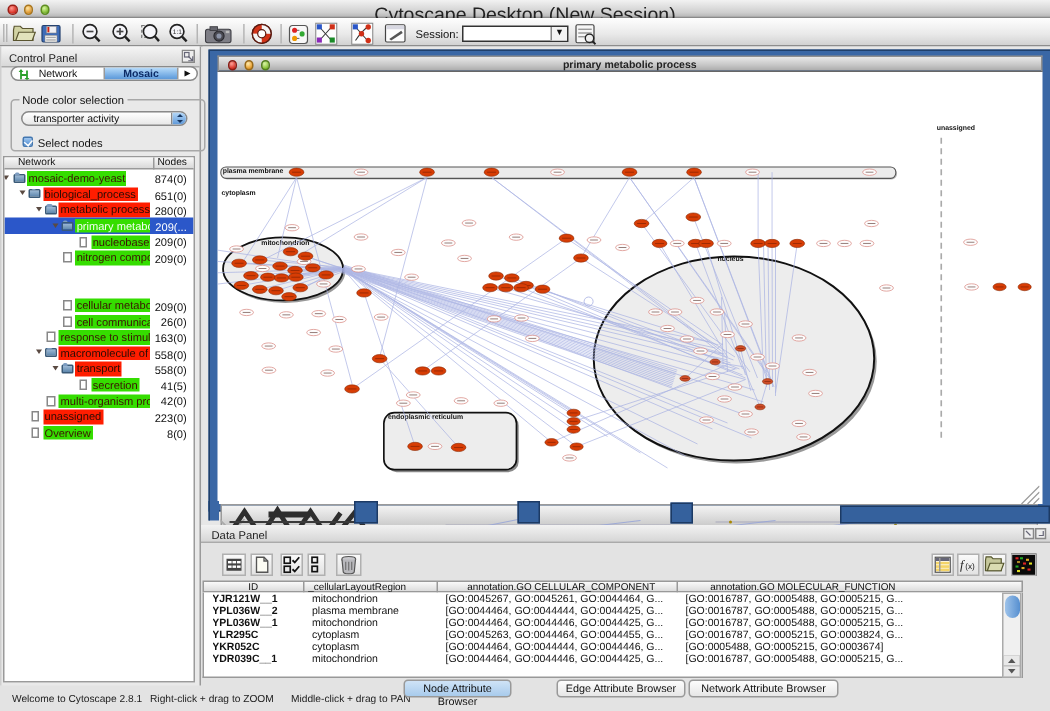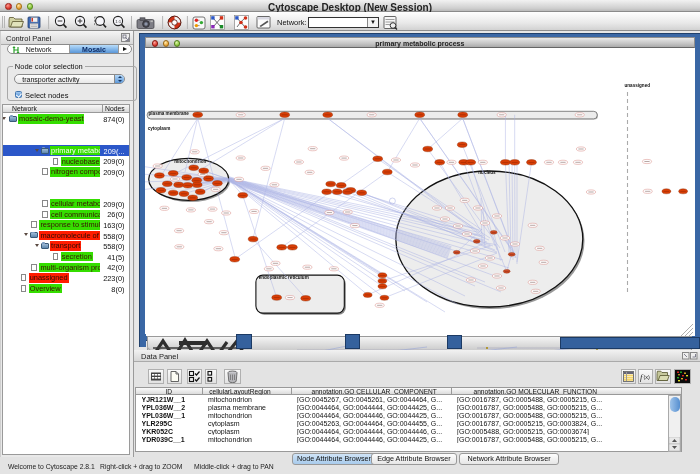--- a/index.html
+++ b/index.html
@@ -1,20 +1,20 @@
 <!DOCTYPE html>
 <html><head><meta charset="utf-8">
 <style>
 * { margin:0; padding:0; box-sizing:border-box; }
 html,body { width:700px; height:474px; overflow:hidden; }
 body { font-family:"Liberation Sans",sans-serif; position:relative; background:#e3e3e3; }
 #titlebar { position:absolute; left:0; top:0; width:700px; height:11.5px;
   background:linear-gradient(#f2f2f2,#cfcfcf 75%,#b9b9b9); border-bottom:1px solid #8a8a8a; }
 #titlebar .t { position:absolute; left:0; right:0; top:1.8px; text-align:center;
-  font-size:10px; font-weight:bold; color:#222; }
+  font-size:13px; font-weight:normal; color:#222; }
 .tl { position:absolute; top:3px; width:6.5px; height:6.5px; border-radius:50%; }
 #toolbar { position:absolute; left:0; top:11.5px; width:700px; height:19px;
   background:linear-gradient(#fefefe,#e9e9e9 60%,#d2d2d2); border-bottom:1px solid #8d8d8d; }
 .sep { position:absolute; top:4.5px; height:12px; width:1px; background:#b5b5b5; }
 #searchlbl { position:absolute; left:277px; top:6.5px; font-size:7.5px; color:#111; }
 #searchbox { position:absolute; left:308px; top:5px; width:71px; height:11px;
   background:#fff; border:1px solid #333; }
 #searchbox .btn { position:absolute; right:0px; top:0px; width:11px; height:9px;
   background:#f3f3f3; border-left:1px solid #888; font-size:6px; text-align:center; line-height:9px; color:#111;}
 #ctrl { position:absolute; left:0; top:31px; width:134px; height:426px;
@@ -213,21 +213,21 @@
 
     <g transform="translate(384,2.5)">
       <rect x="0" y="0" width="12" height="12" rx="1" fill="#f6f6f6" stroke="#444" stroke-width="0.8"></rect>
       <line x1="1.5" y1="3" x2="10.5" y2="3" stroke="#888" stroke-width="0.8"></line>
       <line x1="1.5" y1="5.5" x2="10.5" y2="5.5" stroke="#888" stroke-width="0.8"></line>
       <line x1="1.5" y1="8" x2="10.5" y2="8" stroke="#888" stroke-width="0.8"></line>
       <circle cx="9" cy="9" r="2.8" fill="#eee" stroke="#222" stroke-width="0.9"></circle>
       <line x1="11" y1="11" x2="13" y2="13" stroke="#222" stroke-width="1.2"></line>
     </g>
   </svg>
-  <span id="searchlbl">Network:</span>
+  <span id="searchlbl">Session:</span>
   <div id="searchbox">
       <div class="btn">▼</div>
     </div>
 </div>
 
 <div id="desktop">
   <div id="frame">
     <div id="ftitle">
       <span class="ftl" style="left:5.6px;background:radial-gradient(circle at 35% 30%,#ffa79e,#de4034 60%,#a91e14);border:0.5px solid #8a1d15;"></span>
       <span class="ftl" style="left:16.7px;background:radial-gradient(circle at 35% 30%,#ffedb0,#eba83e 60%,#c07c1d);border:0.5px solid #97691a;"></span>
@@ -688,20 +688,32 @@
         <span class="h2">Nodes</span>
       </div>
     <div style="position:absolute;left:0;top:8.3px;width:126px;height:341px;overflow:hidden">
       <div style="position:absolute;left:0;top:-111.3px;width:126px;height:460px">
 <div class="trow" style="top:111.3px">
             <span class="tri" style="left:-0.6px"></span>
             <span class="fold" style="left:5.5px"></span>
             <span class="hl-g" style="left:15.0px;max-width:82.0px">mosaic-demo-yeast</span>
             <span class="num">874(0)</span>
           </div>
+<div class="trow" style="top:121.9px">
+            <span class="tri" style="left:10.1px"></span>
+            <span class="fold" style="left:16.2px"></span>
+            <span class="hl-r" style="left:25.7px;max-width:71.3px">biological_process</span>
+            <span class="num">651(0)</span>
+          </div>
+<div class="trow" style="top:132.5px">
+            <span class="tri" style="left:20.8px"></span>
+            <span class="fold" style="left:26.9px"></span>
+            <span class="hl-r" style="left:36.4px;max-width:60.6px">metabolic process</span>
+            <span class="num">280(0)</span>
+          </div>
 <div class="trow sel" style="top:143.1px">
             <span class="tri" style="left:31.5px"></span>
             <span class="fold" style="left:37.6px"></span>
             <span class="hl-g" style="left:47.1px;max-width:49.9px">primary metabo</span>
             <span class="num">209(...</span>
           </div>
 <div class="trow" style="top:153.7px">
             <span class="file" style="left:49.8px"></span>
             <span class="hl-g" style="left:57.8px;max-width:39.2px">nucleobase-</span>
             <span class="num">209(0)</span>
@@ -903,16 +915,16 @@
   </div>
   <div id="dscroll">
       <div id="dthumb"></div>
     <svg width="11" height="14" style="position:absolute;left:0;bottom:0">
       <rect x="0" y="0" width="11" height="7" fill="#e8e8e8" stroke="#aaa" stroke-width="0.5"></rect>
       <rect x="0" y="7" width="11" height="7" fill="#e8e8e8" stroke="#aaa" stroke-width="0.5"></rect>
       <path d="M5.5 2 l2.5 3 h-5 Z" fill="#555"></path>
       <path d="M5.5 12 l2.5 -3 h-5 Z" fill="#555"></path>
     </svg>
     </div>
-  <div class="btab on" style="left:158px;width:84px">Node Attribute Browser</div>
+  <div class="btab on" style="left:135px;width:72px">Node Attribute Browser</div>
   <div class="btab" style="left:237px;width:86px">Edge Attribute Browser</div>
   <div class="btab" style="left:325px;width:100px">Network Attribute Browser</div>
 </div>
 
 </body></html>

